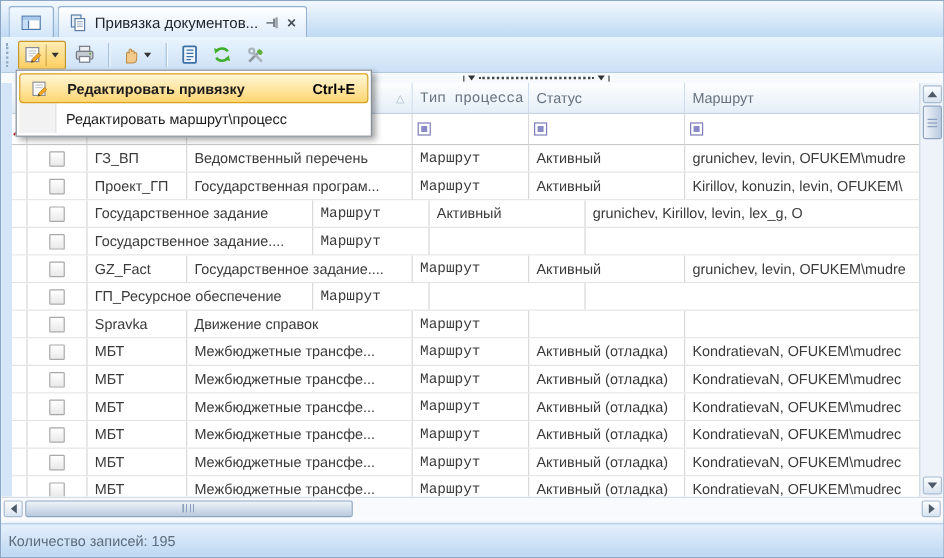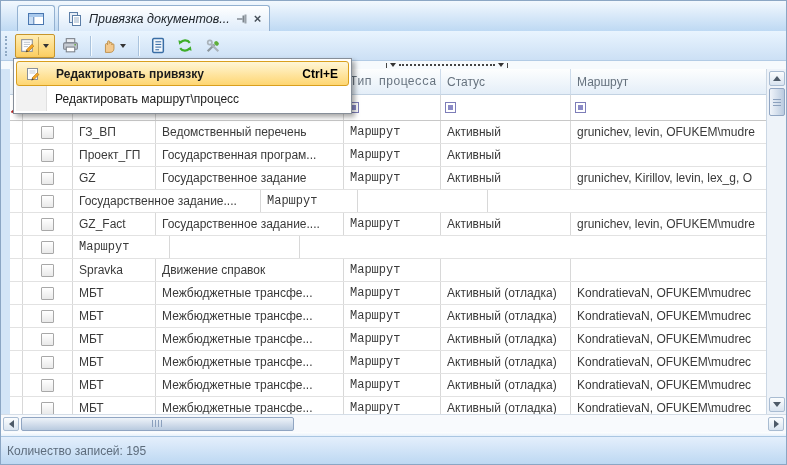--- a/index.html
+++ b/index.html
@@ -1,21 +1,21 @@
 <!DOCTYPE html>
 <html><head>
 <meta charset="utf-8">
 <style>
   * { box-sizing: border-box; margin: 0; padding: 0; }
   html,body { width:787px; height:465px; }
   body { font-family:"Liberation Sans", sans-serif; font-size:12px; background:#cfe1f3; overflow:hidden; }
   .window { width:787px; height:465px; border:1px solid #8ba6c4; display:flex; flex-direction:column; background:#fff; position:relative; }
 
   
-  .tabstrip { height:30px; background:linear-gradient(#f2f8fe,#bed9f3); display:flex; align-items:flex-end; padding-left:16px; flex:0 0 auto;font-style:italic; }
+  .tabstrip { height:30px; background:linear-gradient(#f2f8fe,#bed9f3); display:flex; align-items:flex-end; padding-left:6px; flex:0 0 auto; }
   .tab-home { width:38px; height:26px; border:1px solid #93b1d1; border-bottom:none; border-radius:3px 3px 0 0; background:linear-gradient(#f2f9ff,#d2e6f8); display:flex; align-items:center; justify-content:center; margin-right:3px; }
   .tab-active { height:26px; border:1px solid #93b1d1; border-bottom:none; border-radius:3px 3px 0 0; background:linear-gradient(#ffffff,#ddebfa); display:flex; align-items:center; padding:0 8px; gap:6px; }
   .tab-label { color:#20262c; font-size:12.5px; white-space:nowrap; }
   .tab-close { font-weight:bold; font-size:13px; color:#47505a; line-height:1; cursor:default; }
 
   
   .toolbar { height:30px; background:linear-gradient(#e9f4fe,#cce0f5); border-bottom:1px solid #b2cbe5; display:flex; align-items:center; padding-left:3px; gap:2px; flex:0 0 auto; }
   .grip { width:4px; height:20px; border-left:2px dotted #8fa9c4; margin:0 4px 0 1px; }
   .tb-btn { height:24px; display:flex; align-items:center; justify-content:center; padding:0 3px; border:1px solid transparent; border-radius:2px; }
   .tb-btn.hl { background:linear-gradient(#ffedb3,#fcce61); border-color:#c6952c; }
@@ -72,21 +72,21 @@
   .hscroll { height:18px; flex:0 0 auto; background:#f8fafd; border-top:1px solid #d4dde7; display:flex; align-items:center; padding:0 2px; }
   .h-thumb { width:273px; height:14px; margin-left:2px; background:linear-gradient(#eef3f9,#b9cadf); border:1px solid #90a5c2; border-radius:2px; display:flex; align-items:center; justify-content:center; }
   .h-thumb i { display:block; width:11px; height:7px; background:repeating-linear-gradient(90deg,#8ba0bd 0 1px,transparent 1px 3px); }
   .h-fill { flex:1; }
 
   
   .status-gap { height:4px; background:linear-gradient(#fdfefe,#e7f1fb); flex:0 0 auto; }
   .statusbar { height:28px; background:linear-gradient(#e4effc,#bdd8f2); border-top:1px solid #aac6e2; display:flex; align-items:center; padding-left:6px; color:#5d6c7c; flex:0 0 auto; }
 
   
-  .menu { position:absolute; left:12px; top:57px; width:339px; background:#fff; border:1px solid #868e98; box-shadow:3px 3px 5px rgba(0,0,0,.35); z-index:20; padding:2px; }
+  .menu { position:absolute; left:12px; top:57px; width:297px; background:#fff; border:1px solid #868e98; box-shadow:3px 3px 5px rgba(0,0,0,.35); z-index:20; padding:2px; }
   .menu-inner { position:relative; }
   .menu-gutter { position:absolute; left:0; top:0; bottom:0; width:31px; background:#f2f2f2; border-right:1px solid #e0e0e0; }
   .menu-item { position:relative; height:25px; display:flex; align-items:center; }
   .menu-item .mi-icon { width:31px; display:flex; align-items:center; justify-content:center; flex:0 0 auto; }
   .menu-item .mi-label { padding-left:8px; color:#1c1c1c; white-space:nowrap; }
   .menu-item .mi-short { margin-left:auto; padding-right:10px; }
   .menu-item.hl { background:linear-gradient(#fff6d6,#fed672); border:1px solid #d99f1e; border-radius:3px; font-weight:bold; }
 
   svg { display:block; }
 </style>
@@ -277,28 +277,28 @@
 
   <div class="row">
     <div class="c ind"></div>
     <div class="c check">
                 <span class="checkbox"></span>
               </div>
     <div class="c code">Проект_ГП</div>
     <div class="c name">Государственная  програм...</div>
     <div class="c type">Маршрут</div>
     <div class="c status">Активный</div>
-  </div>
-
-  <div class="row">
-    <div class="c ind"></div>
-    <div class="c check">
-                <span class="checkbox"></span>
-              </div>
-    <div class="c code">GZ</div>
+    <div class="c cur">Kirillov, konuzin, levin, OFUKEM\</div>
+  </div>
+
+  <div class="row">
+    <div class="c ind"></div>
+    <div class="c check">
+                <span class="checkbox"></span>
+              </div>
     <div class="c name">Государственное задание</div>
     <div class="c type">Маршрут</div>
     <div class="c status">Активный</div>
     <div class="c cur">grunichev, Kirillov, levin, lex_g, O</div>
   </div>
 
   <div class="row">
     <div class="c ind"></div>
     <div class="c check">
                 <span class="checkbox"></span>
@@ -319,20 +319,21 @@
     <div class="c type">Маршрут</div>
     <div class="c status">Активный</div>
     <div class="c cur">grunichev, levin, OFUKEM\mudre</div>
   </div>
 
   <div class="row">
     <div class="c ind"></div>
     <div class="c check">
                 <span class="checkbox"></span>
               </div>
+    <div class="c name">ГП_Ресурсное обеспечение</div>
     <div class="c type">Маршрут</div>
     <div class="c status"></div>
     <div class="c cur"></div>
   </div>
 
   <div class="row">
     <div class="c ind"></div>
     <div class="c check">
                 <span class="checkbox"></span>
               </div>

